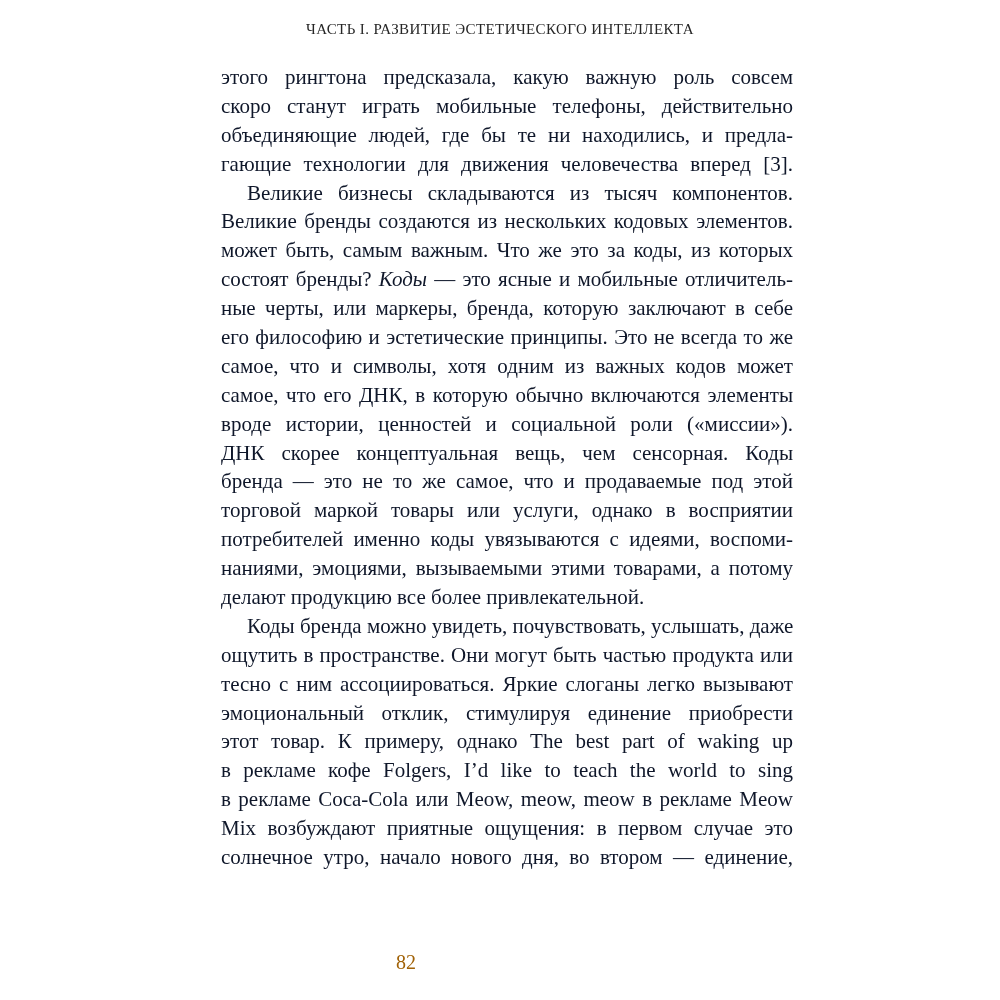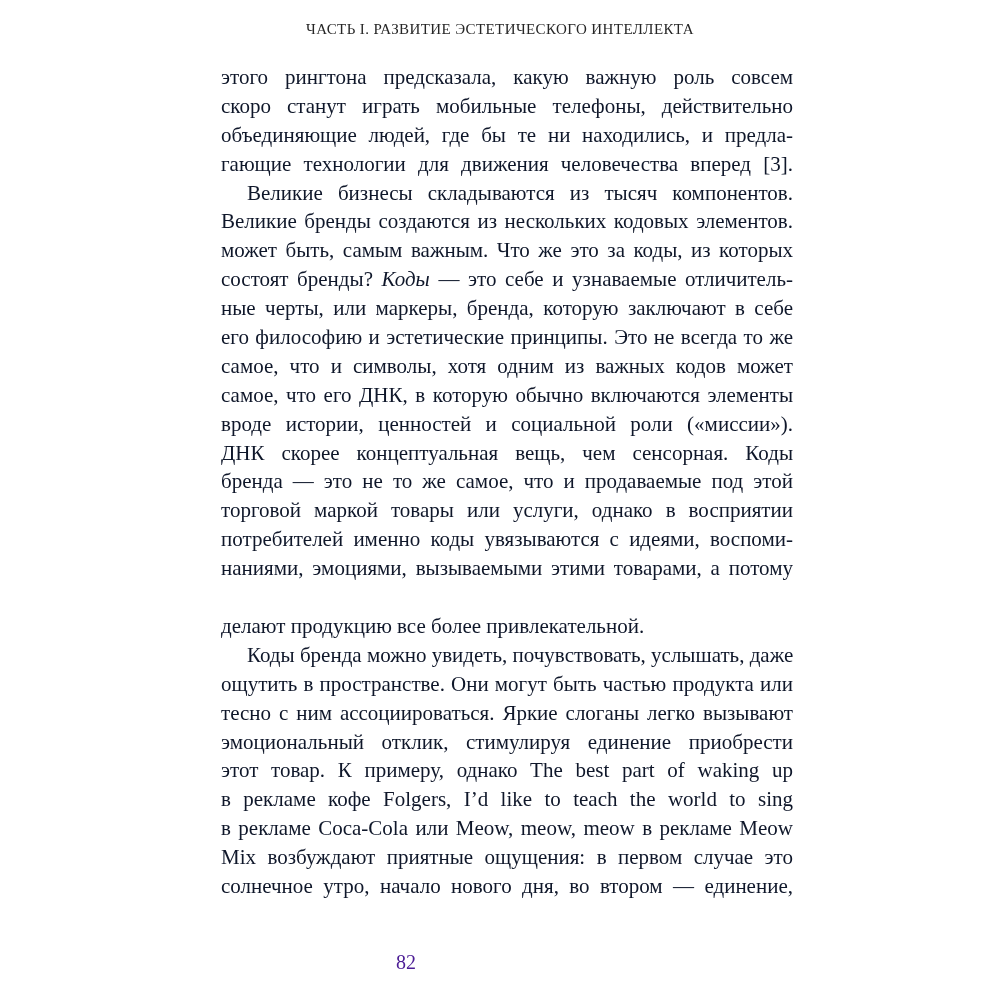--- a/index.html
+++ b/index.html
@@ -37,50 +37,49 @@
     font-size: 21px;
     line-height: 28.9px;
     height: 28.9px;
     text-align: justify;
     text-align-last: justify;
     white-space: nowrap;
     color: #0f172a;
   }
   .line.no-justify {
     text-align-last: left;
-    margin-top: 29px;
   }
   .line.indent {
     padding-left: 26px;
   }
   .folio {
     position: absolute;
     top: 951px;
     left: 0;
     width: 812px;
     text-align: center;
     font-size: 20px;
-    color: #4c1d95;
+    color: #a16207;
   }
 </style>
 </head>
 <body>
 
 <div class="page">
   <div class="running-head">ЧАСТЬ I. РАЗВИТИЕ ЭСТЕТИЧЕСКОГО ИНТЕЛЛЕКТА</div>
 
   <div class="text-block">
       <div class="line"><span>этого рингтона предсказала, какую важную роль совсем</span></div>
       <div class="line"><span>скоро станут играть мобильные телефоны, действительно</span></div>
       <div class="line"><span>объединяющие людей, где бы те ни находились, и предла-</span></div>
       <div class="line"><span>гающие технологии для движения человечества вперед [3].</span></div>
       <div class="line indent"><span>Великие бизнесы складываются из тысяч компонентов.</span></div>
       <div class="line"><span>Великие бренды создаются из нескольких кодовых элементов.</span></div>
       <div class="line"><span>может быть, самым важным. Что же это за коды, из которых</span></div>
-      <div class="line"><span>состоят бренды? </span><i>Коды</i><span> — это себе и узнаваемые отличитель-</span></div>
+      <div class="line"><span>состоят бренды? </span><i>Коды</i><span> — это ясные и мобильные отличитель-</span></div>
       <div class="line"><span>ные черты, или маркеры, бренда, которую заключают в себе</span></div>
       <div class="line"><span>его философию и эстетические принципы. Это не всегда то же</span></div>
       <div class="line"><span>самое, что и символы, хотя одним из важных кодов может</span></div>
       <div class="line"><span>самое, что его ДНК, в которую обычно включаются элементы</span></div>
       <div class="line"><span>вроде истории, ценностей и социальной роли («миссии»).</span></div>
       <div class="line"><span>ДНК скорее концептуальная вещь, чем сенсорная. Коды</span></div>
       <div class="line"><span>бренда — это не то же самое, что и продаваемые под этой</span></div>
       <div class="line"><span>торговой маркой товары или услуги, однако в восприятии</span></div>
       <div class="line"><span>потребителей именно коды увязываются с идеями, воспоми-</span></div>
       <div class="line"><span>наниями, эмоциями, вызываемыми этими товарами, а потому</span></div>

